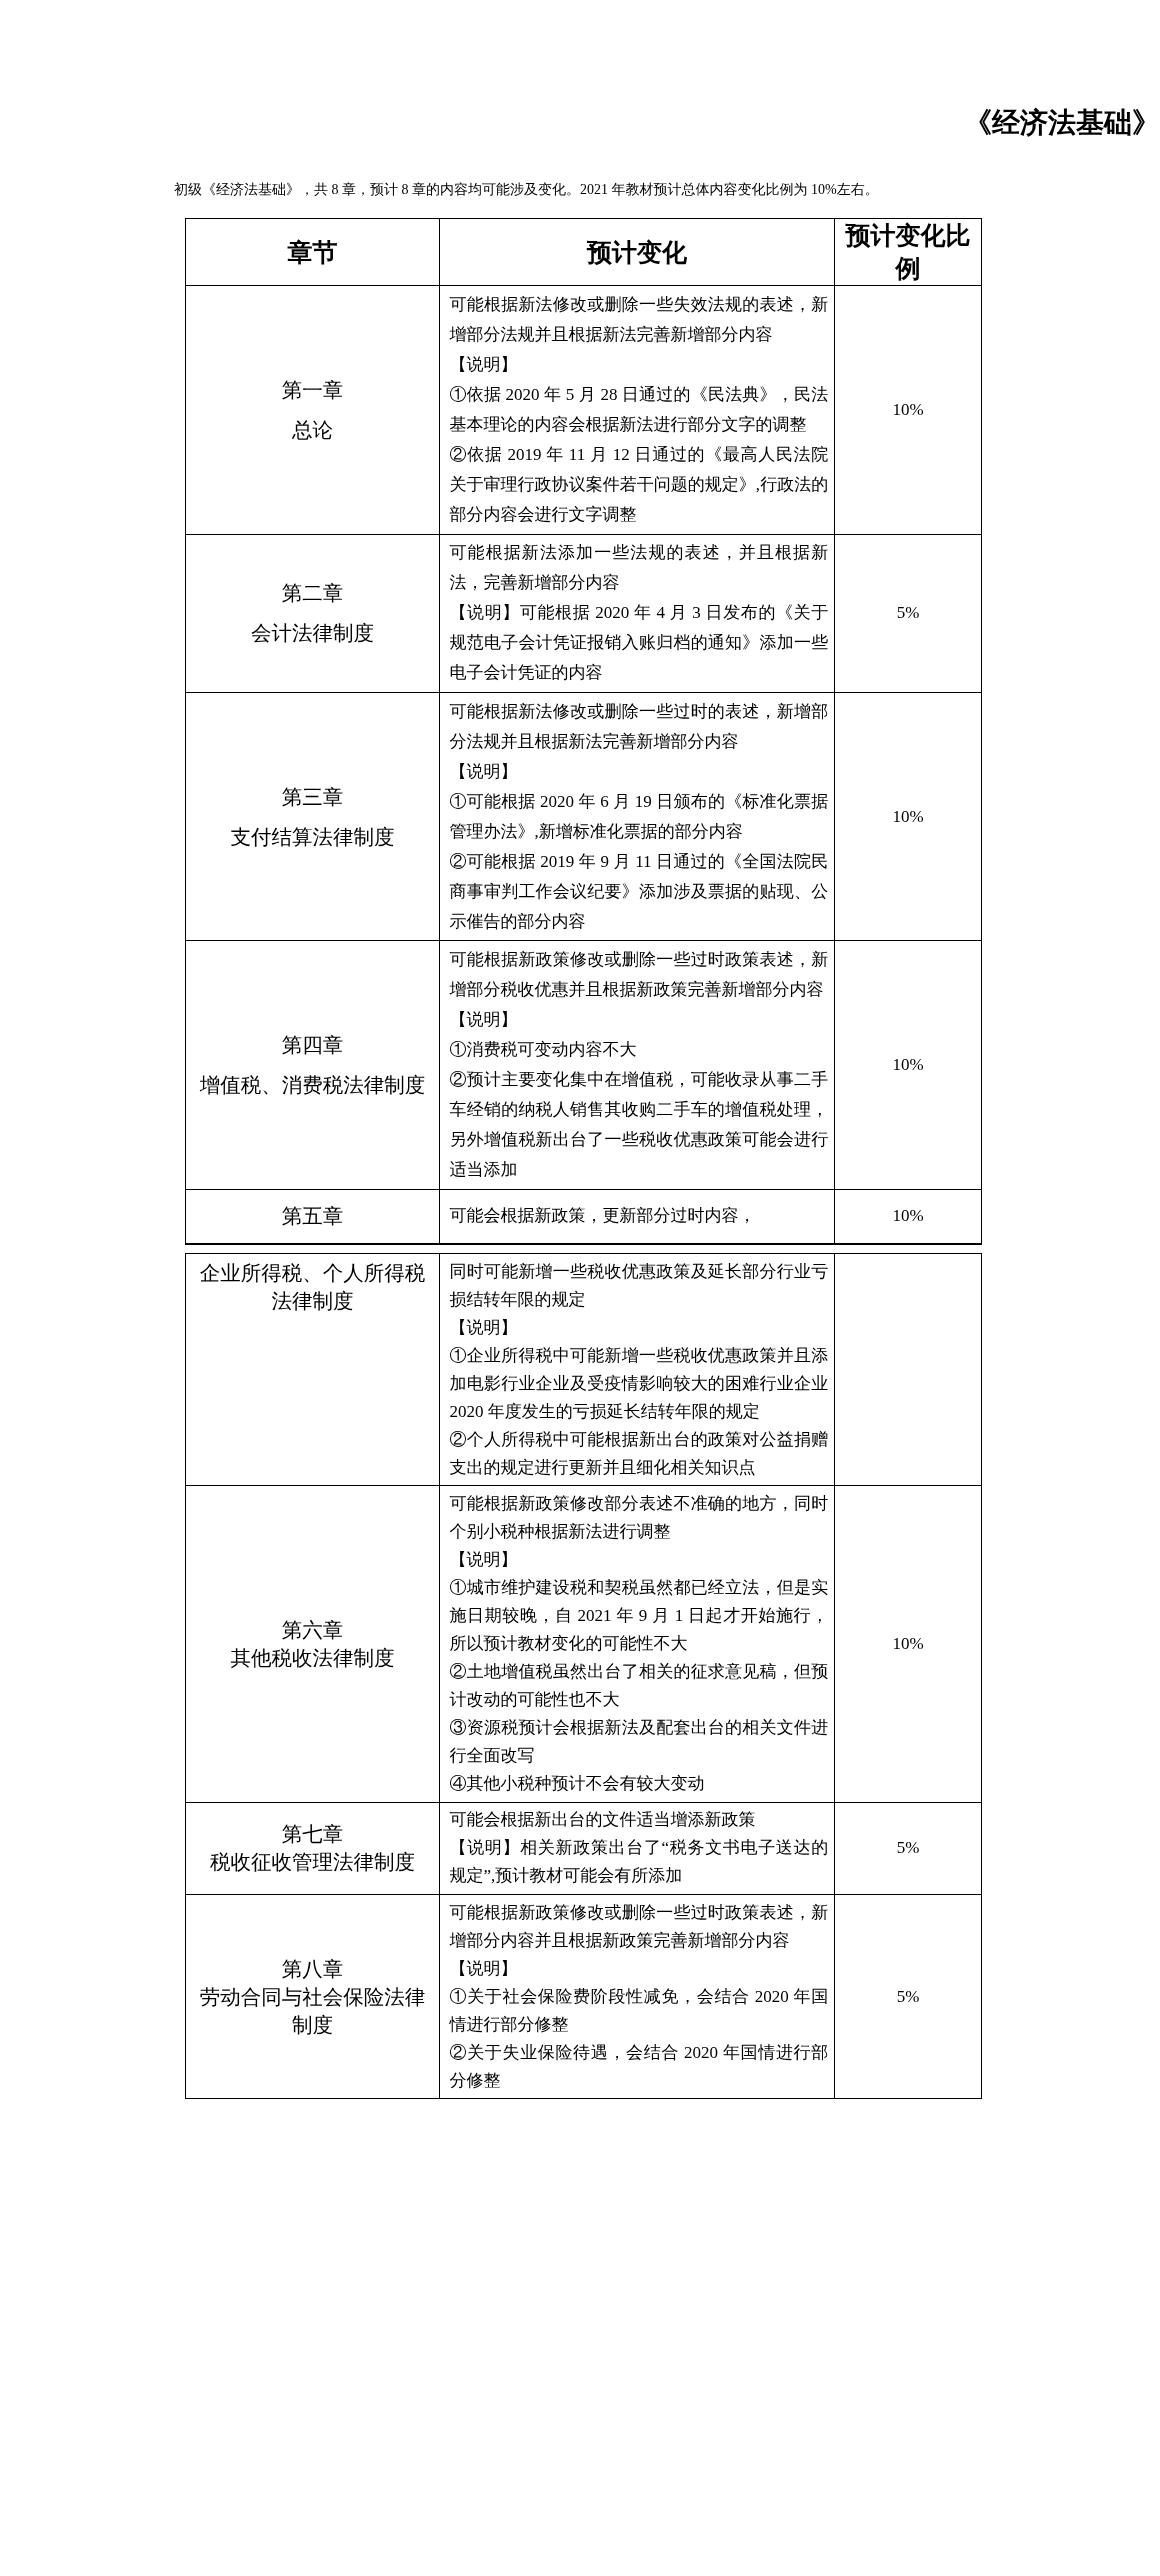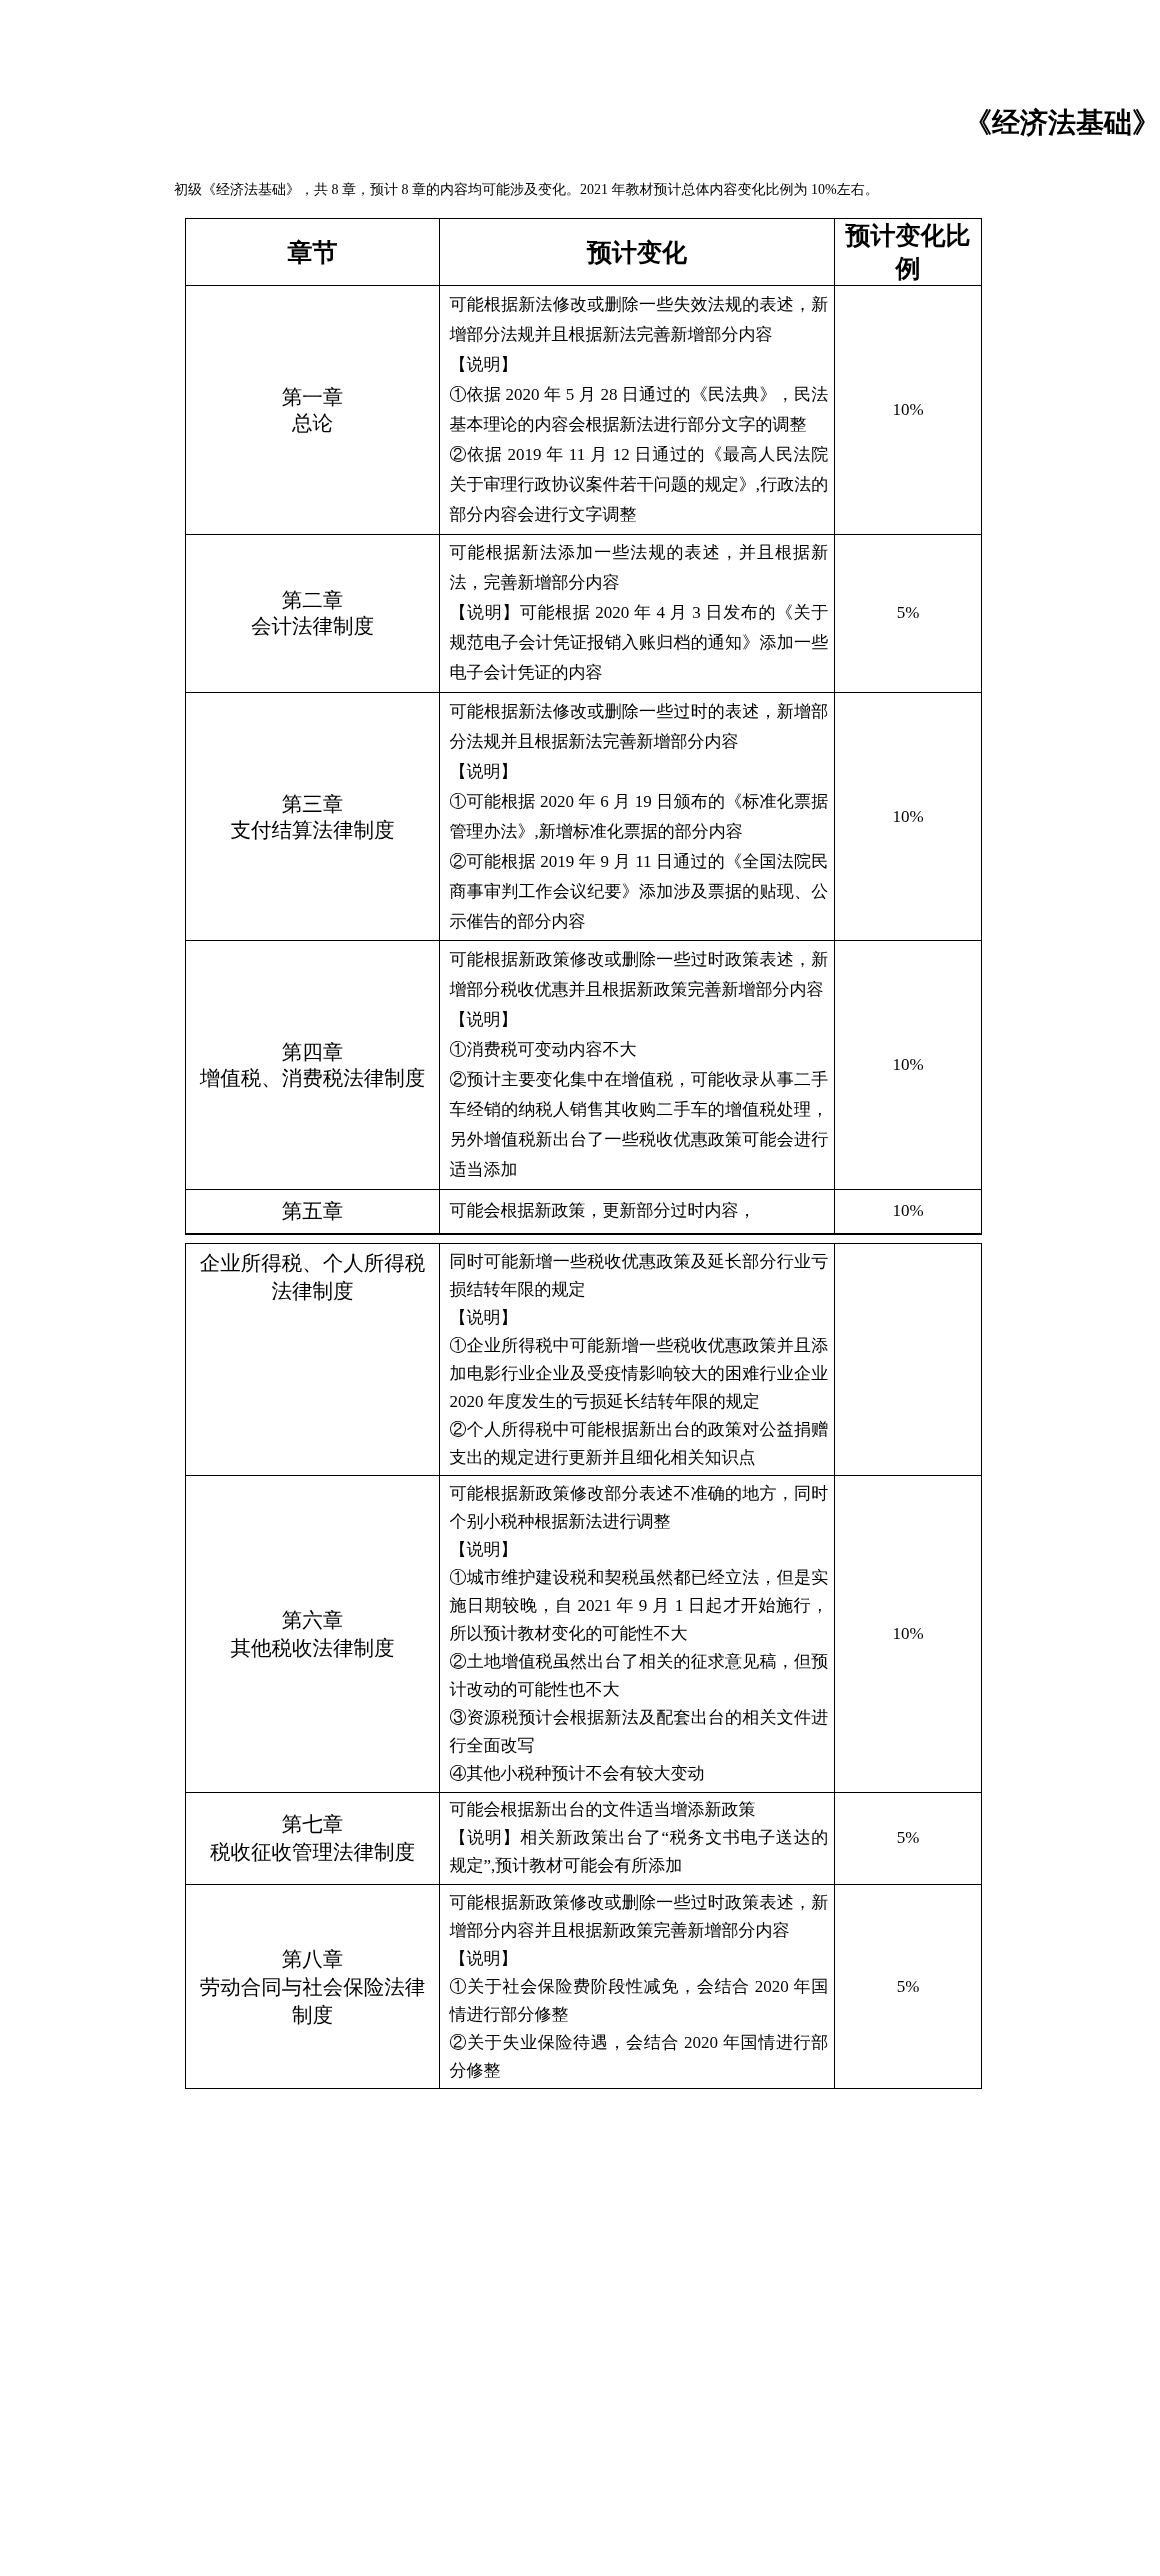--- a/index.html
+++ b/index.html
@@ -55,21 +55,21 @@
   .tbl th {
     height: 32px;
     padding: 0;
     font-size: 25px;
     font-weight: 700;
     text-align: center;
   }
   td.cell-chapter {
     text-align: center;
     font-size: 20.5px;
-    line-height: 26px;
+    line-height: 40px;
     white-space: pre-line;
     padding: 2.9px 4.4px;
   }
   td.cell-change {
     font-size: 17px;
     line-height: 30px;
     white-space: pre-line;
     text-align: justify;
     padding: 3.7px 5.8px 3.7px 9.5px;
   }

